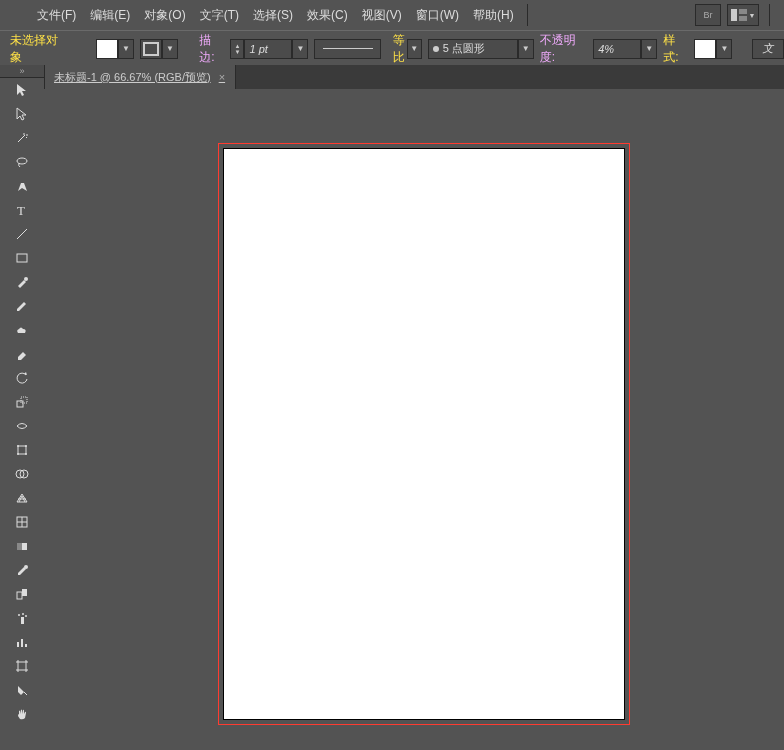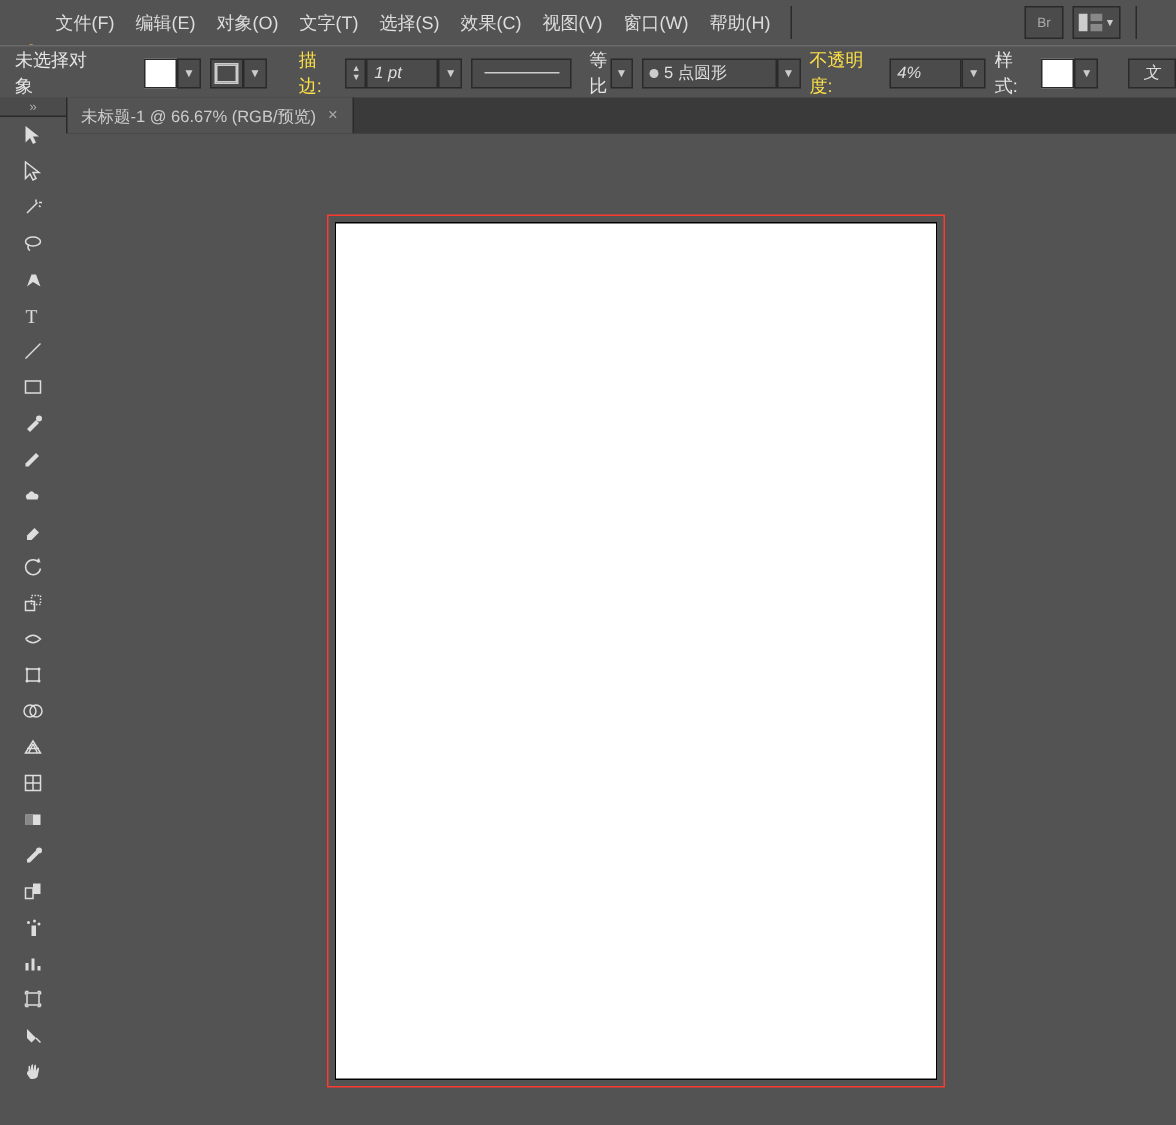--- a/index.html
+++ b/index.html
@@ -3,43 +3,43 @@
 <meta charset="utf-8">
 <style>
   html,body{margin:0;padding:0;width:784px;height:750px;background:#535353;font-family:"Microsoft YaHei",Tahoma,sans-serif;font-size:12px;color:#ccc;overflow:hidden;}
   .menubar{position:absolute;left:0;top:0;right:0;height:30px;background:#535353;border-bottom:1px solid #2a2a2a;display:flex;align-items:center;}
   .ai-logo{width:30px;height:30px;display:flex;align-items:center;justify-content:center;font-weight:bold;font-size:16px;color:#fdba74;margin-top:43px;}
   .menubar .menu{padding:16px 7px;height:30px;line-height:30px;color:#ddd;cursor:default;}
   .menubar .sep{width:1px;height:22px;background:#2a2a2a;margin:0 6px;}
   .sq-btn{width:24px;height:20px;border:1px solid #2a2a2a;background:#4b4b4b;margin-left:6px;display:flex;align-items:center;justify-content:center;}
   .sq-btn.d{width:30px;}
   .optbar{position:absolute;left:0;top:30px;right:0;height:35px;background:#535353;border-top:1px solid #6a6a6a;border-bottom:1px solid #2a2a2a;display:flex;align-items:center;padding-left:10px;gap:6px;}
-  .optbar .lab{color:#e5e5e5;}
-  .optbar .lab.or{color:#fde047;}
+  .optbar .lab{color:#fde047;}
+  .optbar .lab.or{color:#f0abfc;}
   .swatch{width:20px;height:18px;border:1px solid #2a2a2a;display:inline-block;vertical-align:middle;}
   .swatch.white{background:#fff;}
   .dd{width:14px;height:18px;border:1px solid #2a2a2a;background:#4b4b4b;display:inline-flex;align-items:center;justify-content:center;color:#ccc;font-size:8px;}
   .numbox{height:18px;border:1px solid #2a2a2a;background:#4b4b4b;color:#ddd;display:inline-flex;align-items:center;padding:0 4px;font-size:11px;font-style:italic;}
   .widebox{width:70px;height:18px;border:1px solid #2a2a2a;background:#4b4b4b;display:inline-flex;align-items:center;justify-content:center;}
   .widebox .line{width:50px;border-top:1px solid #ccc;}
   .pillbox{height:18px;border:1px solid #2a2a2a;background:#4b4b4b;display:inline-flex;align-items:center;padding:0 4px;gap:4px;color:#ddd;font-size:11px;text-align:center;}
   .pillbox .dot{width:6px;height:6px;border-radius:50%;background:#ccc;}
   .tabstrip{position:absolute;left:44px;top:65px;right:0;height:24px;background:#3a3a3a;border-bottom:1px solid #282828;display:flex;align-items:stretch;}
-  .tab{background:#535353;color:#ccc;font-size:11px;display:flex;align-items:center;padding:0 10px;border-right:1px solid #2a2a2a;gap:8px;}
+  .tab{background:#535353;color:#ccc;font-size:11px;display:flex;align-items:center;padding:0 10px;border-right:1px solid #2a2a2a;gap:8px;text-decoration:underline;}
   .tab .x{color:#aaa;}
   .toolcol{position:absolute;left:0;top:65px;width:44px;bottom:0;background:#535353;border-right:1px solid #2a2a2a;}
   .tool-expand{height:12px;background:#4b4b4b;border-bottom:1px solid #2a2a2a;display:flex;align-items:center;justify-content:center;color:#aaa;font-size:9px;}
   .toolgrid{display:flex;flex-direction:column;}
   .tool{width:24px;height:24px;margin:0 auto;display:flex;align-items:center;justify-content:center;color:#d8d8d8;}
   .tool svg{display:block;}
   .canvas-area{position:absolute;left:44px;top:89px;right:0;bottom:0;background:#535353;}
   .artboard-wrap{position:absolute;left:174px;top:54px;width:410px;height:580px;border:1px solid #ff3b30;}
   .artboard{position:absolute;left:4px;top:4px;right:4px;bottom:4px;background:#fff;border:1px solid #000;}
   .group{display:inline-flex;align-items:center;}
-  .menubar-right{margin-left:auto;display:flex;align-items:center;padding-right:20px;justify-content:space-between;}
+  .menubar-right{margin-left:auto;display:flex;align-items:center;padding-right:8px;justify-content:space-between;}
 </style>
 </head>
 <body>
 
 <div class="menubar">
   <div class="ai-logo">Ai</div>
   <div class="menu"><span>文件(F)</span></div>
   <div class="menu"><span>编辑(E)</span></div>
   <div class="menu"><span>对象(O)</span></div>
   <div class="menu"><span>文字(T)</span></div>

